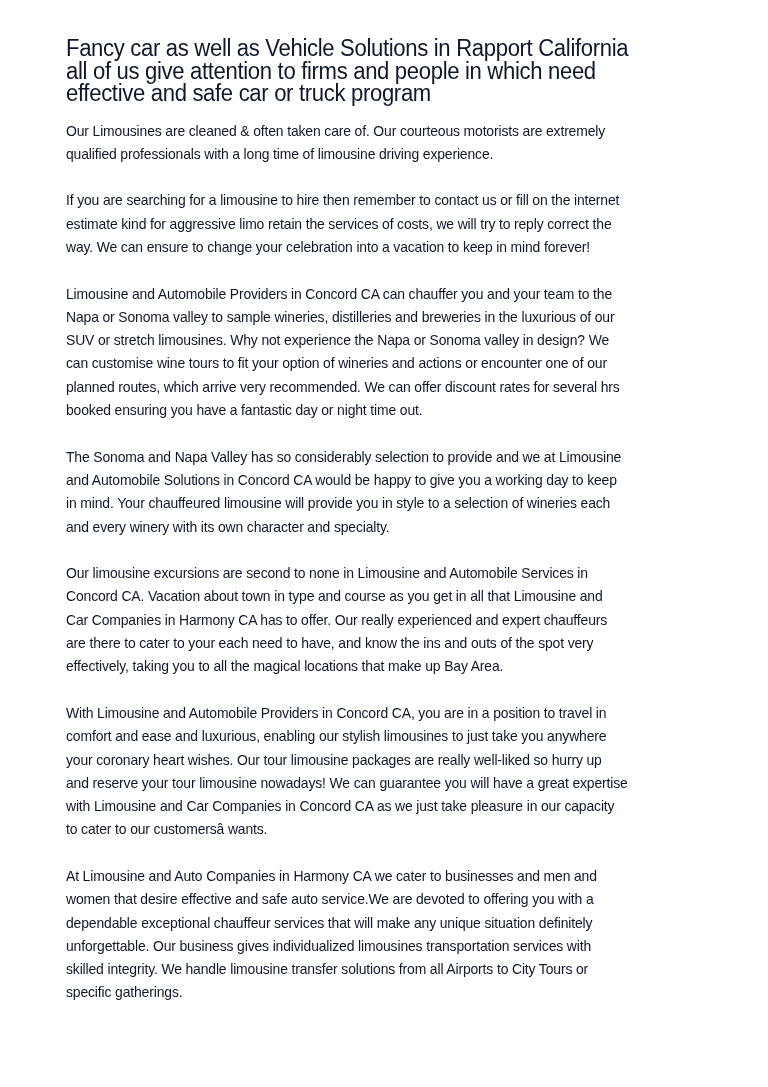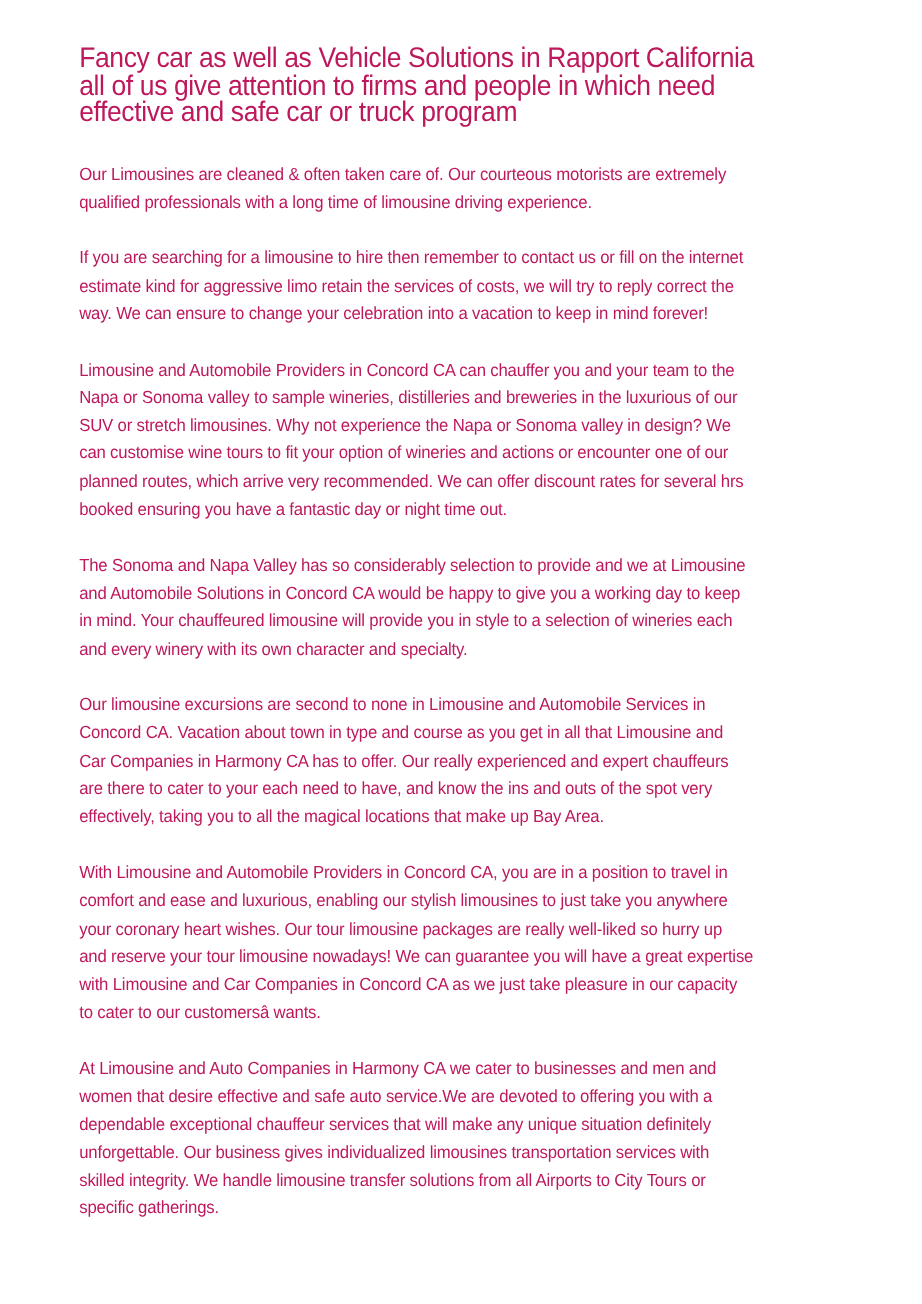--- a/index.html
+++ b/index.html
@@ -1,32 +1,32 @@
 <!DOCTYPE html>
 <html><head>
 <meta charset="utf-8">
 <style>
   html, body { margin: 0; padding: 0; background: #ffffff; }
   body { width: 768px; height: 1087px; overflow: hidden; position: relative; }
   .page {
     position: absolute; left: 66px; top: 37px; width: 680px;
-    font-family: "Liberation Sans", sans-serif; color: #be185d;
+    font-family: "Liberation Sans", sans-serif; color: #0f172a;
   }
   .title {
     margin: 0;
     font-weight: normal;
     font-size: 23.5px;
     line-height: 22.5px;
     letter-spacing: -0.35px;
     transform: scaleX(0.94);
     transform-origin: left top;
     width: 720px;
   }
   .title span { display: block; white-space: nowrap; }
-  .body { margin-top: 30px; }
+  .body { margin-top: 15px; }
   .para {
     margin: 0 0 23.3px 0;
     font-size: 14.6px;
     line-height: 23.3px;
     letter-spacing: -0.15px;
     transform: scaleX(0.955);
     transform-origin: left top;
     width: 715px;
   }
   .para span { display: block; white-space: nowrap; }

